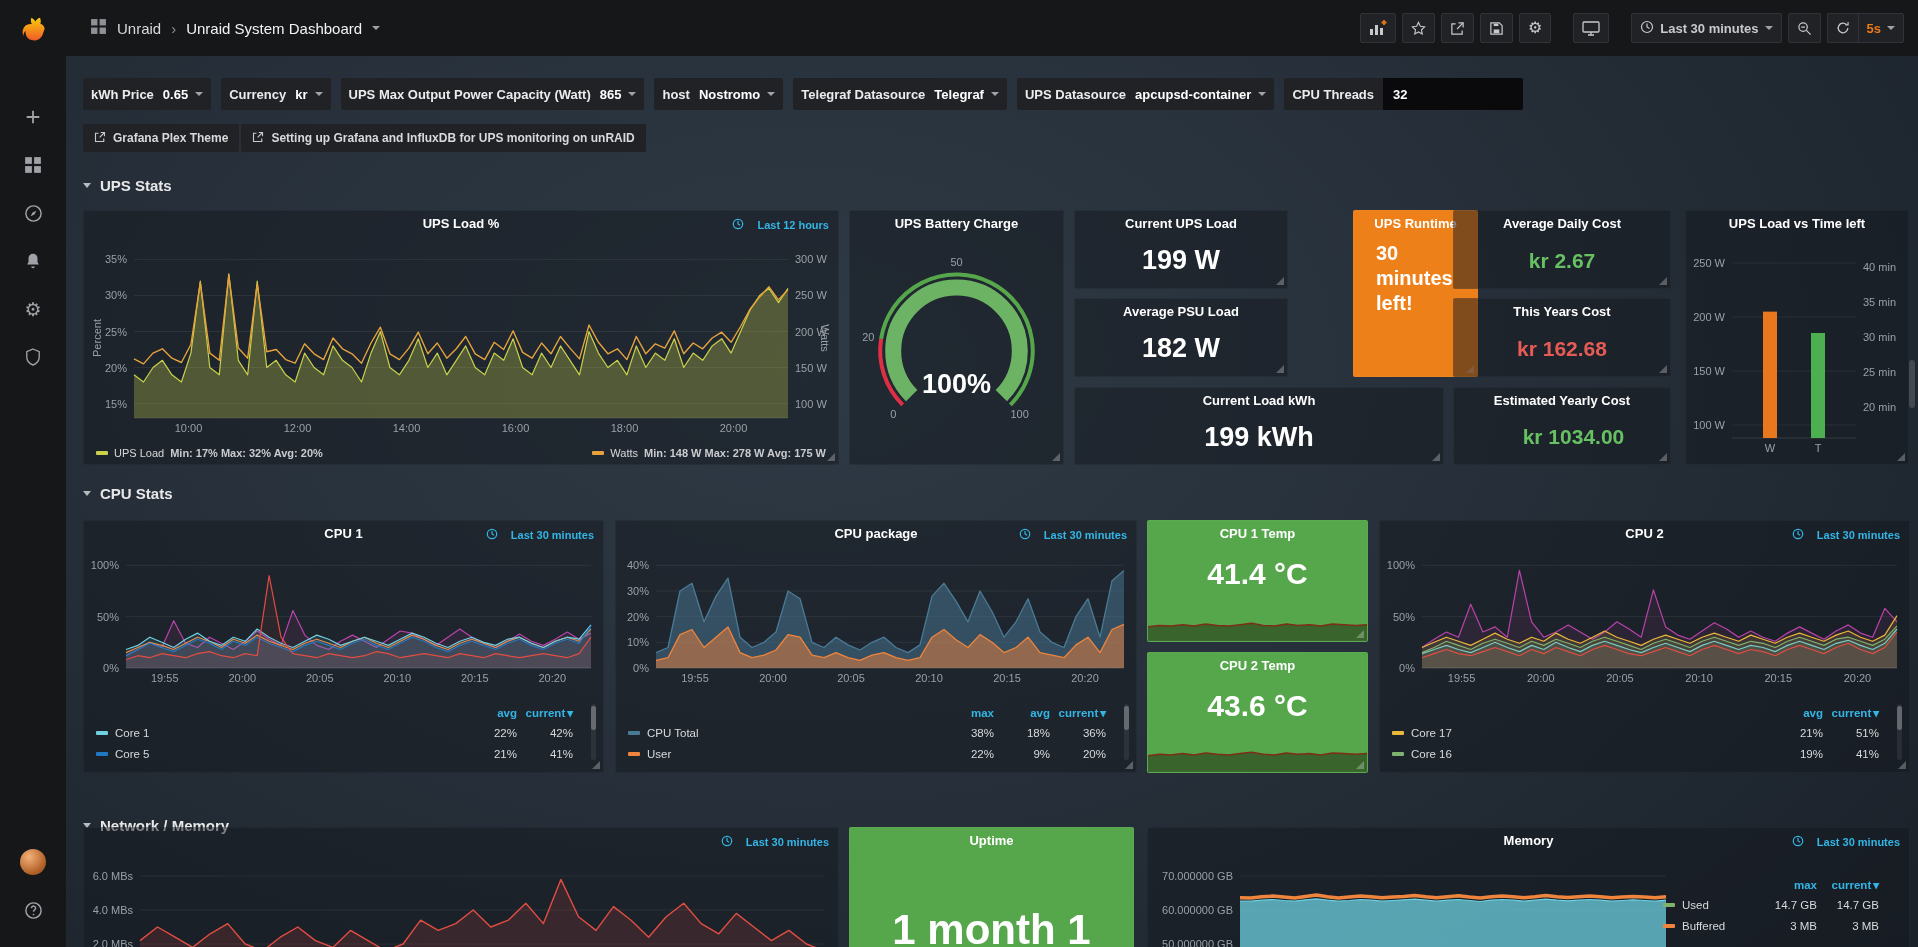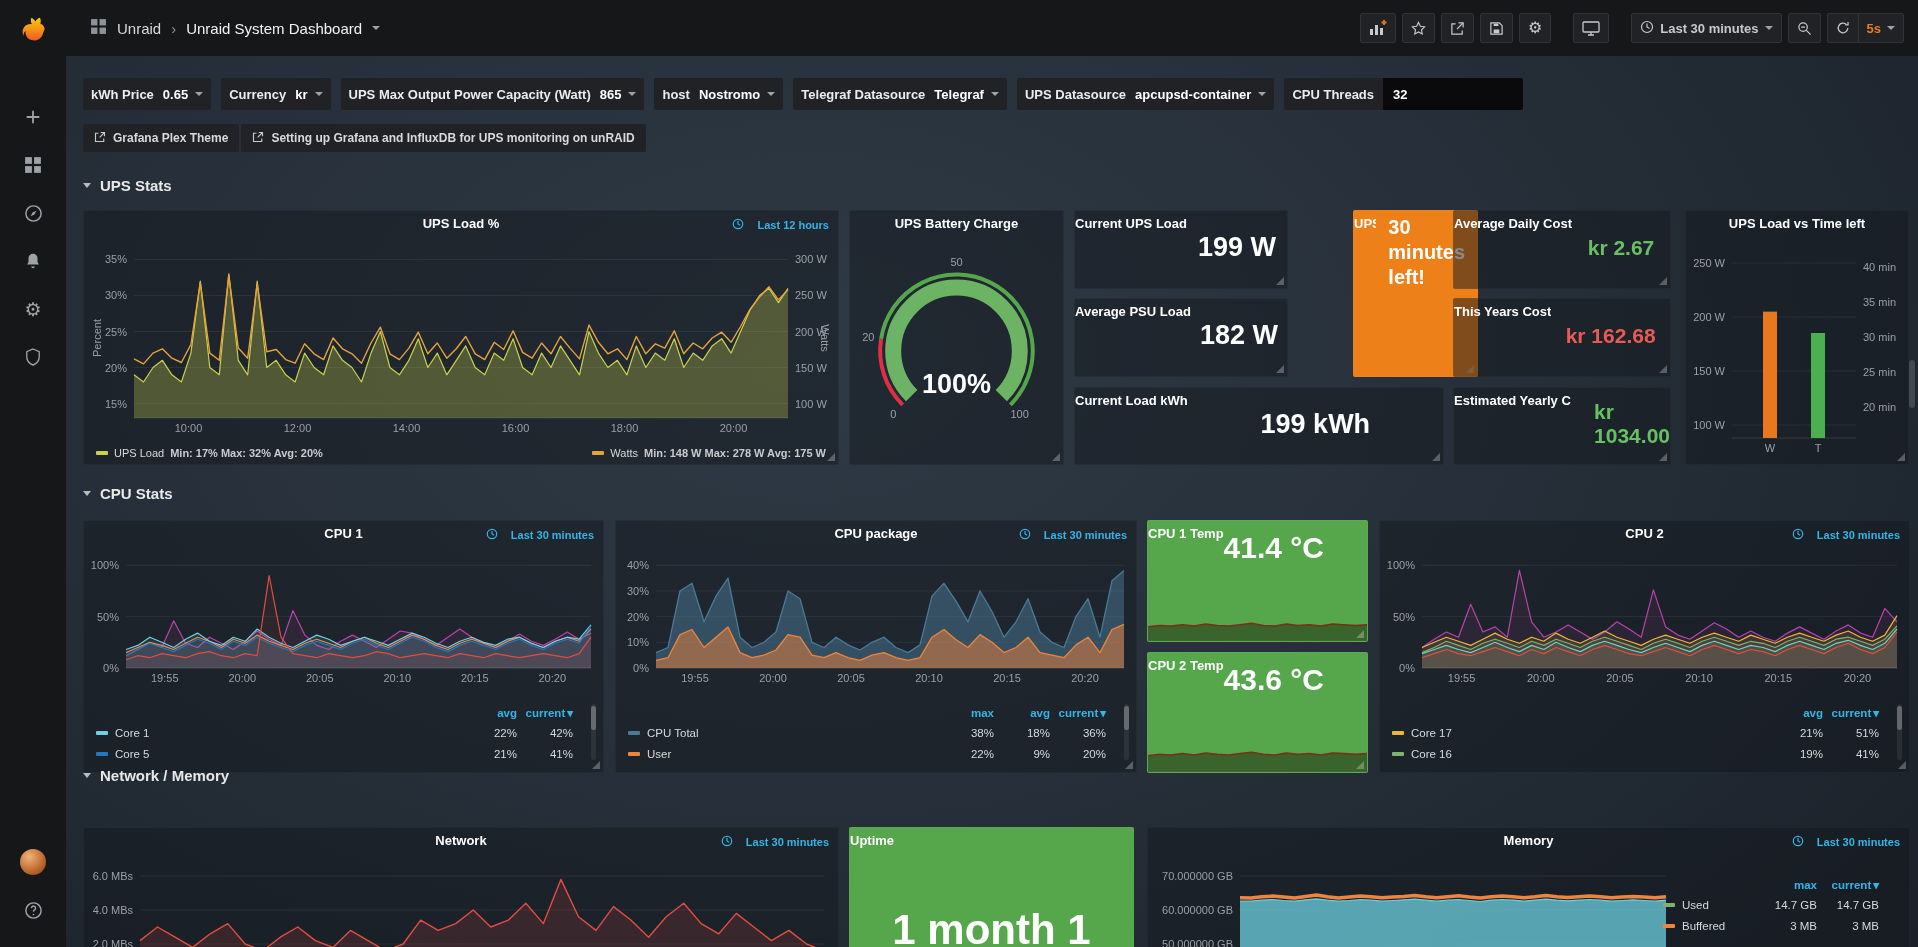--- a/index.html
+++ b/index.html
@@ -37,24 +37,24 @@
   
   .sechdr{position:absolute;display:flex;align-items:center;gap:9px;height:30px;color:#e8e8e8;font-size:15px;font-weight:bold;cursor:pointer}
   .chev{width:0;height:0;border-left:4px solid transparent;border-right:4px solid transparent;border-top:5px solid #b8bbbe}
   .panel{position:absolute;background:rgba(19,23,29,0.50);border:1px solid rgba(255,255,255,0.035);border-radius:2px}
   .panel::after{content:"";position:absolute;right:3px;bottom:3px;border-left:8px solid transparent;border-bottom:8px solid rgba(255,255,255,0.28);pointer-events:none}
   .ptitle{height:26px;line-height:26px;text-align:center;font-size:13px;font-weight:bold;color:#fff;cursor:pointer;white-space:nowrap;overflow:hidden}
   .timelink{position:absolute;top:7px;right:9px;display:flex;align-items:center;gap:13px;color:#33b5e5;font-size:11px;font-weight:bold;cursor:pointer;z-index:5}
   .chartbox{position:absolute}
   .chartbox svg{display:block}
   svg text{font-family:"Liberation Sans",sans-serif}
-  .stat{display:flex;}
+  .stat{display:flex;flex-direction:column}
   .bigval{flex:1;display:flex;align-items:center;justify-content:center;font-size:27px;font-weight:bold;color:#fff;padding-bottom:4px}
   .bigval.mid{font-size:21px}
-  .runtimeval{padding:4px 12px 0;font-size:20px;font-weight:bold;color:#fff;line-height:1.25}
+  .runtimeval{padding:4px 22px 0;font-size:20px;font-weight:bold;color:#fff;line-height:1.25}
   .tempval{height:54px;display:flex;align-items:center;justify-content:center;font-size:30px;font-weight:bold;color:#fff}
   .uptimeval{position:absolute;left:0;right:0;top:78px;text-align:center;font-size:42px;font-weight:bold;color:#fff;white-space:nowrap}
   .spark{position:absolute;left:0;right:0;bottom:0;height:36px}
   .gaugeval{position:absolute;left:0;right:0;top:158px;text-align:center;font-size:27px;font-weight:bold;color:#fff}
   .ylab{position:absolute;top:50%;width:70px;text-align:center;font-size:11px;color:#9aa0a6;pointer-events:none}
   .ylab.left{left:-22px;transform:translateY(-50%) rotate(-90deg)}
   .ylab.right{right:-22px;transform:translateY(-50%) rotate(90deg)}
   
   .legend-flex{position:absolute;left:12px;right:12px;bottom:5px;display:flex;justify-content:space-between;font-size:11px;color:#d8d9da}
   .litem{display:flex;align-items:center;gap:6px;cursor:pointer;white-space:nowrap}
@@ -605,27 +605,26 @@
         <div class="lrow">
           <i class="sq" style="background: rgb(126, 178, 109);"></i>
           <span class="lname">Core 16</span>
           <span class="lval">19%</span>
           <span class="lval">41%</span>
         </div>
       </div>
       <div class="lscroll"></div>
     </div>
 
-    <div class="sechdr" style="left:17px;top:760px">
+    <div class="sechdr" style="left:17px;top:810px">
       <span class="chev"></span>
       <span>Network / Memory</span>
     </div>
 
     <div class="panel" style="left:17px;top:827px;width:756px;height:238px">
-      <div class="ptitle">Network</div>
       <div class="timelink">
         <span class="icon"><svg width="12" height="12" viewBox="0 0 14 14" fill="none" stroke="#33b5e5" stroke-width="1.4">
               <circle cx="7" cy="7" r="5.5"></circle>
               <path d="M7 3.5V7l2.5 1.5"></path>
             </svg></span>
         <span>Last 30 minutes</span>
       </div>
       <div class="chartbox" style="left:0;right:0;top:30px;height:132px">
           <svg width="754" height="132">
             <line x1="56" x2="740" y1="18.01699716713881" y2="18.01699716713881" stroke="rgba(255,255,255,0.07)"></line>

